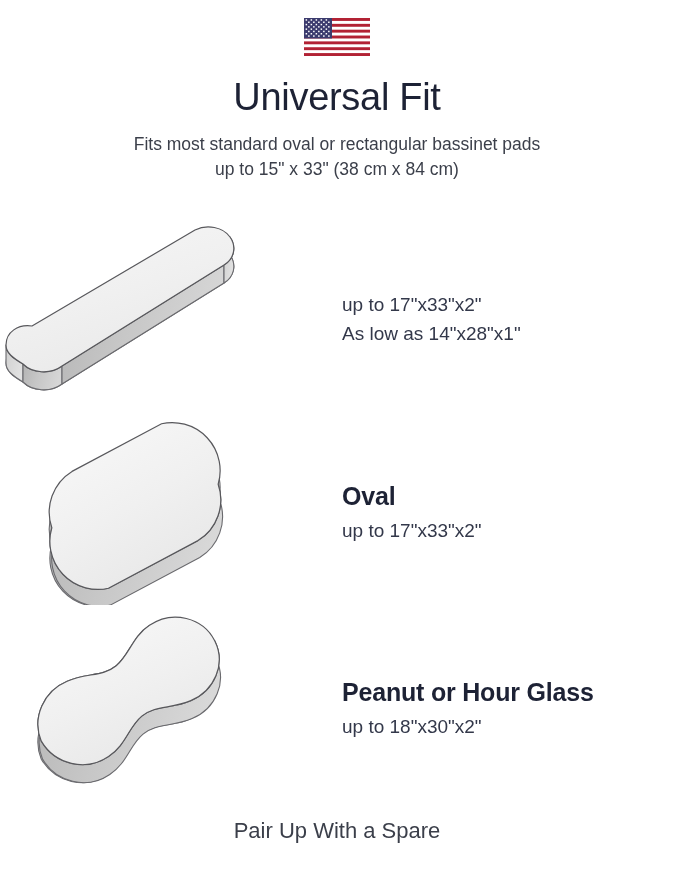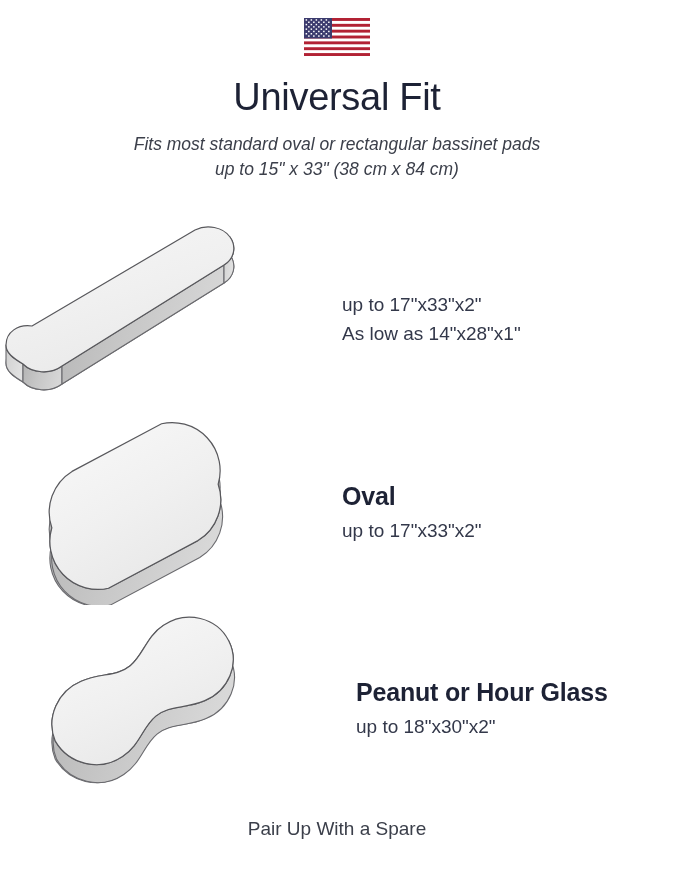--- a/index.html
+++ b/index.html
@@ -45,21 +45,21 @@
     line-height: 1.05;
   }
   .subtitle {
     font-size: 17.5px;
     font-weight: 400;
     color: #3b3f4a;
     line-height: 1.45;
     margin: 14px auto 0 auto;
     max-width: 580px;
   }
-  .subtitle .line { display: block; font-style: italic; }
+  .subtitle .line { display: block; }
 
   
   .rows {
     position: relative;
     margin-top: 24px;
   }
   .row {
     position: relative;
     display: flex;
     align-items: center;
@@ -92,34 +92,34 @@
     font-size: 19px;
     font-weight: 400;
     margin: 0 0 3px 0;
     color: #33384a;
     line-height: 1.35;
   }
 
   
   .row-rect   { height: 200px; }
   .row-oval   { height: 196px; align-items: center; }
-  .row-peanut { height: 196px; margin-left: 14px; }
+  .row-peanut { height: 196px; }
 
   .row-rect .figure   { transform: translate(-8px, 2px); }
   .row-oval .figure   { transform: translate(10px, 2px); }
   .row-peanut .figure { transform: translate(8px, 4px); }
 
   .row-rect .info   { transform: translate(0px, 14px); }
   .row-oval .info   { transform: translate(0px, 10px); }
   .row-peanut .info { transform: translate(0px, 10px); }
 
   
   .footer {
     text-align: center;
-    font-size: 19px;
+    font-size: 22px;
     color: #3b3f4a;
     font-weight: 400;
     position: absolute;
     left: 0;
     right: 0;
     top: 818px;
   }
 </style>
 </head>
 <body>

